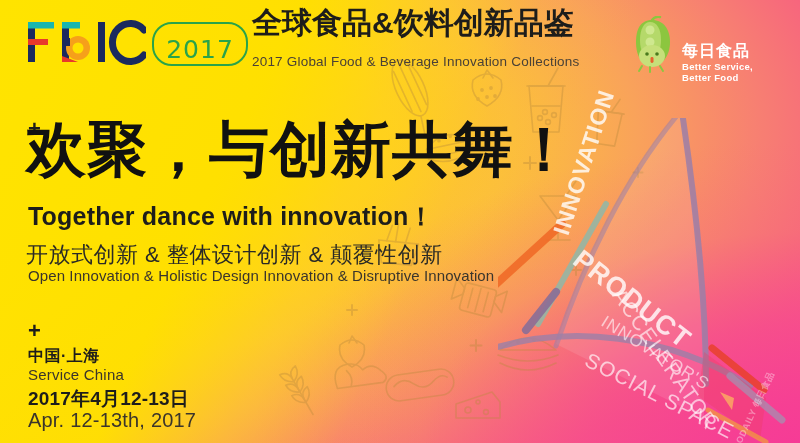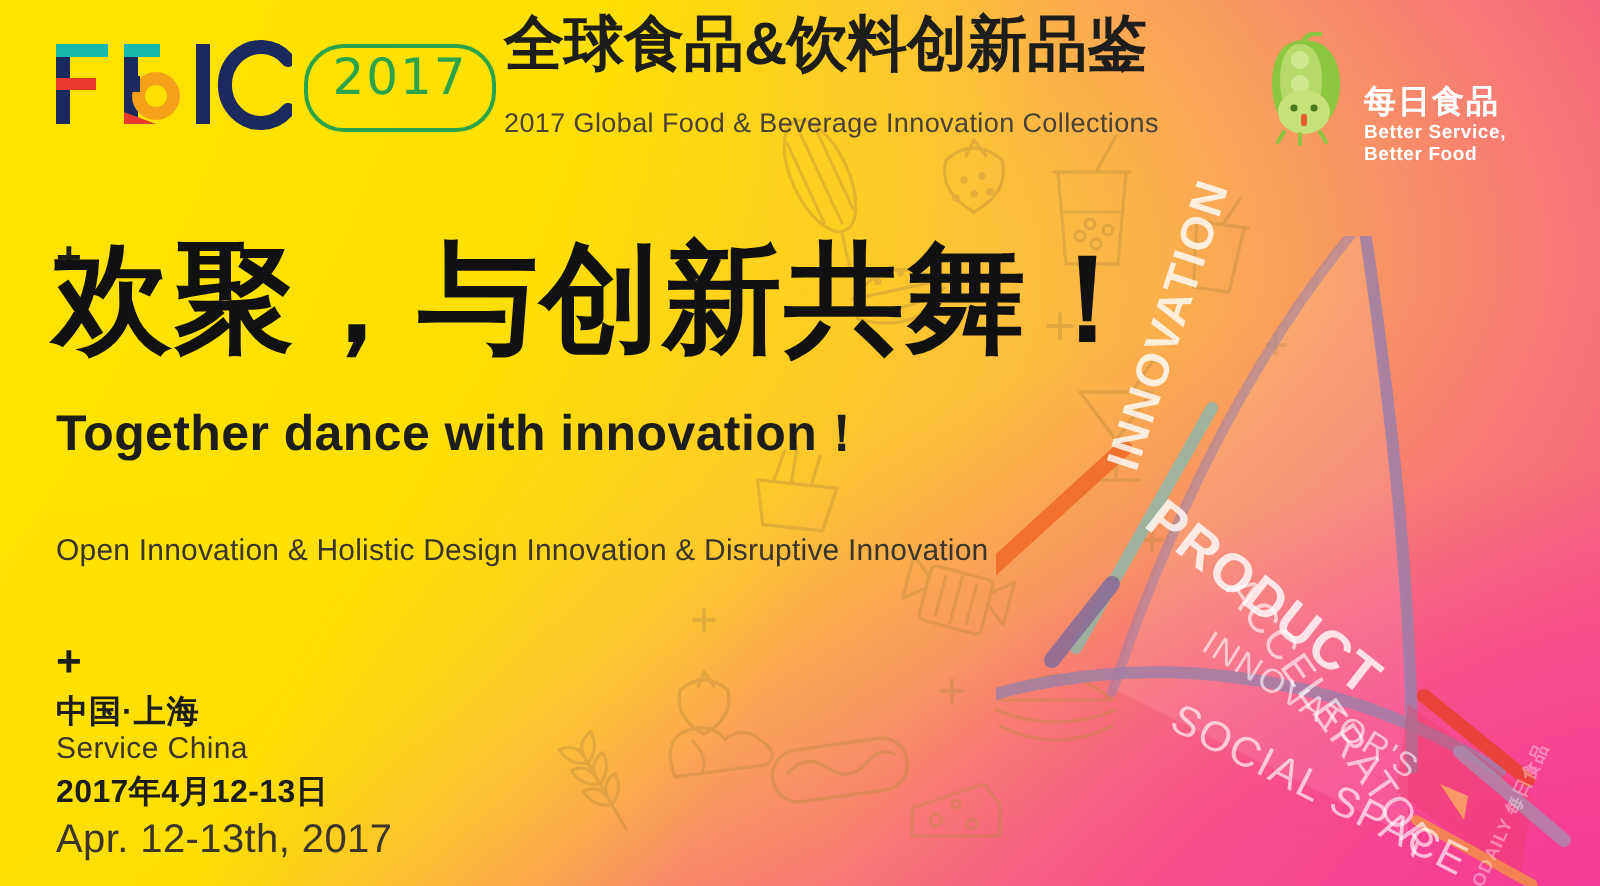--- a/index.html
+++ b/index.html
@@ -21,21 +21,21 @@
   .doodles{position:absolute;inset:0;pointer-events:none;opacity:.5;}
   .doodles svg{position:absolute;}
 
   
   .megaphone{position:absolute;left:498px;top:118px;width:302px;height:325px;pointer-events:none;}
 
   
   .header{position:absolute;left:0;top:0;width:800px;height:86px;}
   .logo-fbic{position:absolute;left:26px;top:18px;}
   .badge2017{position:absolute;left:152px;top:22px;width:92px;height:40px;
-    border:2.5px solid #2aa34a;border-radius:20px;display:flex;align-items:flex-start;justify-content:center;}
+    border:2.5px solid #2aa34a;border-radius:20px;display:flex;align-items:flex-end;justify-content:center;}
   .badge2017 span{color:#2aa34a;font-size:25px;font-weight:400;letter-spacing:1px;
      font-family:"DejaVu Sans",sans-serif;}
   .hdr-cn{position:absolute;left:252px;top:8px;font-size:30px;font-weight:700;color:#1d1d1b;
      letter-spacing:0px;line-height:1;}
   .hdr-en{position:absolute;left:252px;top:54px;font-size:13.5px;color:#4a4136;letter-spacing:.2px;
      font-weight:400;white-space:nowrap;}
 
   
   .foodaily{position:absolute;right:18px;top:14px;width:152px;height:62px;}
   .fd-mark{position:absolute;left:0;top:2px;}
@@ -53,21 +53,21 @@
      letter-spacing:1px;line-height:1;white-space:nowrap;}
   .sub-en{position:absolute;left:28px;top:200px;font-size:25px;font-weight:700;color:#1d1d1b;
      letter-spacing:.2px;white-space:nowrap;}
   .sub-cn{position:absolute;left:26px;top:240px;font-size:22px;font-weight:500;color:#2a2a26;
      letter-spacing:.5px;white-space:nowrap;}
   .sub-cn-en{position:absolute;left:28px;top:267px;font-size:15px;font-weight:400;color:#3a352c;
      letter-spacing:.1px;white-space:nowrap;}
 
   .loc-cn{position:absolute;left:28px;top:346px;font-size:16px;font-weight:700;color:#1d1d1b;letter-spacing:.5px;}
   .loc-en{position:absolute;left:28px;top:366px;font-size:15px;font-weight:400;color:#3b352b;letter-spacing:.2px;}
-  .date-cn{position:absolute;left:28px;top:386px;font-size:16px;font-weight:700;color:#1d1d1b;letter-spacing:.2px;}
+  .date-cn{position:absolute;left:28px;top:386px;font-size:19px;font-weight:700;color:#1d1d1b;letter-spacing:.2px;}
   .date-en{position:absolute;left:28px;top:409px;font-size:20px;font-weight:400;color:#3b352b;letter-spacing:.2px;}
 
   .horn-word{position:absolute;color:rgba(255,255,255,.80);font-weight:700;white-space:nowrap;
      pointer-events:none;letter-spacing:1px;}
   .wm-foodaily{position:absolute;right:22px;bottom:68px;color:rgba(255,255,255,.38);
      font-size:9px;font-weight:700;letter-spacing:.6px;transform:rotate(-65deg);transform-origin:right bottom;
      white-space:nowrap;pointer-events:none;}
 </style>
 </head>
 <body>
@@ -263,20 +263,21 @@
         <path d="M22 4 q3 -4 8 -3" stroke="#8cc63f" stroke-width="2.4" fill="none" stroke-linecap="round"></path>
       </svg>
       <div class="fd-cn">每日食品</div>
       <div class="fd-tag">Better Service, Better Food</div>
     </div>
   </div>
 
   <div class="plus p1">+</div>
   <div class="headline">欢聚，与创新共舞！</div>
   <div class="sub-en">Together dance with innovation！</div>
+  <div class="sub-cn">开放式创新 &amp; 整体设计创新 &amp; 颠覆性创新</div>
   <div class="sub-cn-en">Open Innovation &amp; Holistic Design Innovation &amp; Disruptive Innovation</div>
 
   <div class="plus p2">+</div>
   <div class="loc-cn">中国·上海</div>
   <div class="loc-en">Service China</div>
   <div class="date-cn">2017年4月12-13日</div>
   <div class="date-en">Apr. 12-13th, 2017</div>
 
 </div>
 

